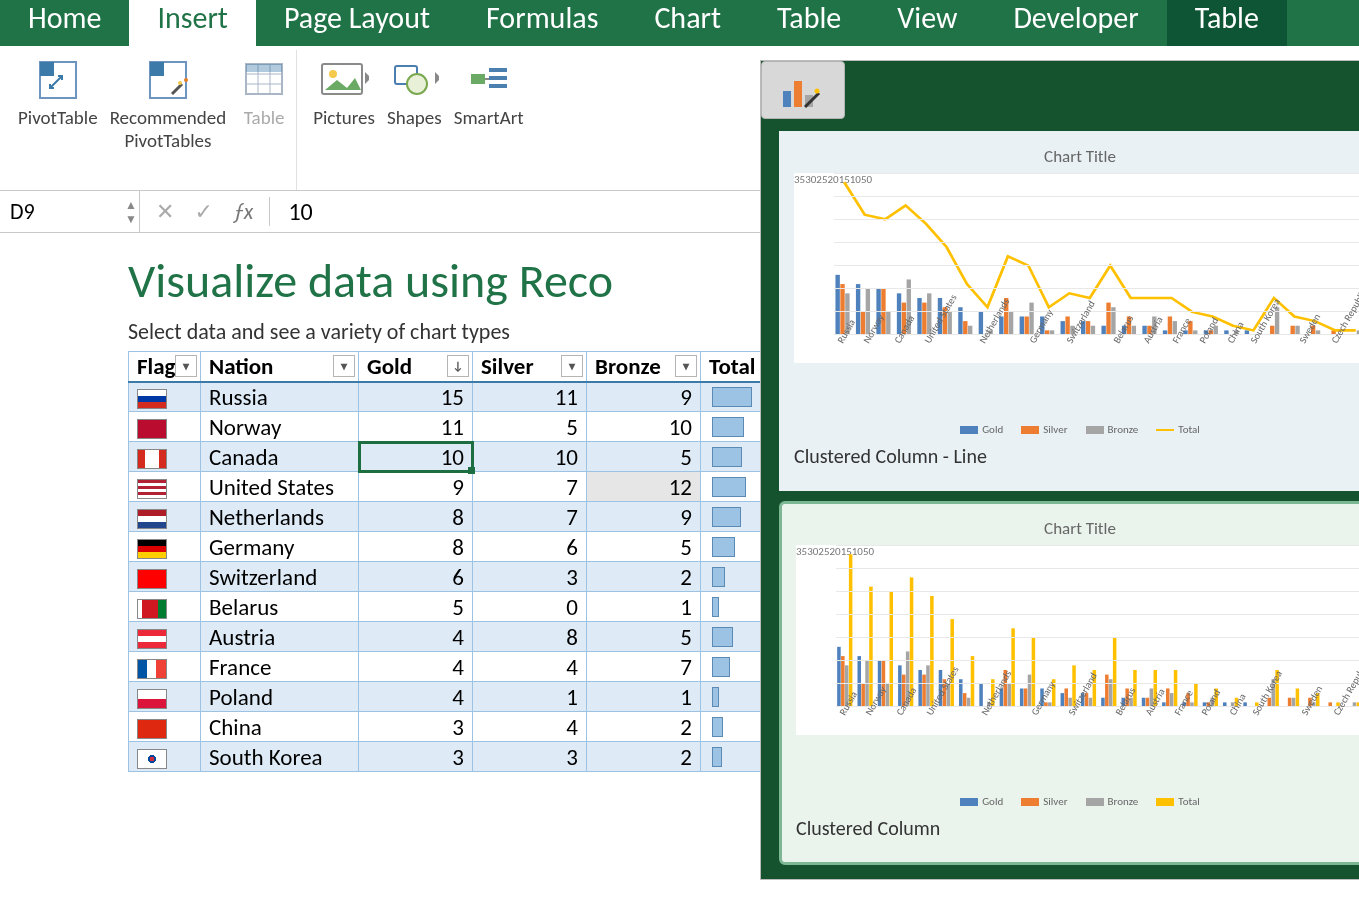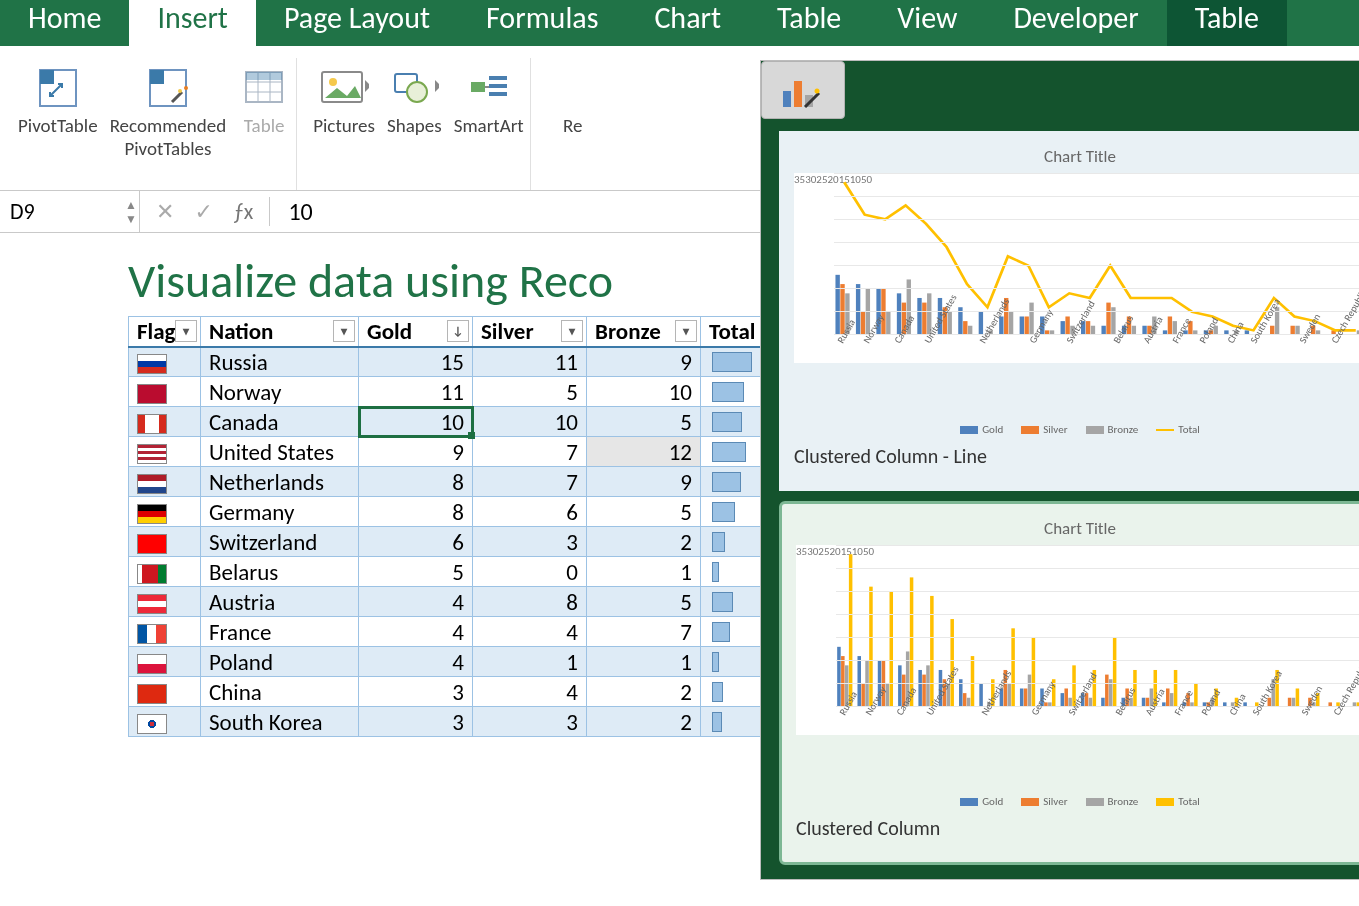--- a/index.html
+++ b/index.html
@@ -5,36 +5,36 @@
 *{margin:0;padding:0;box-sizing:border-box;font-family:Calibri,Arial,sans-serif}
 body{background:#fff;width:1359px;height:906px;overflow:hidden;position:relative}
 
 
 .ribbon-tabs{height:46px;background:#207347;display:flex;align-items:flex-end}
 .ribbon-tab{padding:10px 28px;color:#fff;font-size:30px;cursor:pointer}
 .ribbon-tab.active{background:#fff;color:#207347;border-radius:4px 4px 0 0}
 .ribbon-tab.context{background:#0d5534}
 
 
-.ribbon-body{height:145px;background:#fff;border-bottom:1px solid #c9c9c9;display:flex;padding:12px 0 0 12px;position:relative}
+.ribbon-body{height:145px;background:#fff;border-bottom:1px solid #c9c9c9;display:flex;padding:4px 0 0 12px;position:relative}
 .ribbon-btn{display:flex;flex-direction:column;align-items:center;padding:4px 6px;cursor:pointer;font-size:19px;color:#444}
 .rgroup-row{display:flex;align-items:flex-start}
 .ribbon-icon{width:52px;height:52px;display:flex;align-items:center;justify-content:center}
 
 
 .chart-row{display:flex;gap:26px;padding:6px 0 0 18px}
 .chart-small{width:58px;height:38px;display:flex;align-items:center;justify-content:center;cursor:pointer;position:relative}
 .chart-small .dd{font-size:11px;color:#666;position:absolute;right:-10px;top:10px}
 
 
 .fbar{height:42px;border-bottom:1px solid #c9c9c9;display:flex;align-items:center}
 .namebox{width:140px;height:42px;border-right:1px solid #c9c9c9;display:flex;align-items:center;padding:0 10px;font-size:22px;position:relative}
 .namebox .spin{position:absolute;right:2px;display:flex;flex-direction:column;font-size:12px;color:#888}
 .fbar-btns{display:flex;align-items:center;gap:20px;padding:0 16px;color:#aaa;font-size:22px}
-.fx{color:#777;font-size:22px}
+.fx{font-style:italic;color:#777;font-size:22px}
 .fbar-val{border-left:1px solid #c9c9c9;padding:0 18px;font-size:24px}
 
 
 .sheet{padding:18px 0 0 128px;position:relative}
 .title{font-size:48px;color:#207347;font-weight:300}
 .subtitle{font-size:22px;color:#333;margin-top:8px}
 .olympic-hdr{display:flex;align-items:center;gap:18px;margin-top:28px}
 .rings svg{width:118px;height:60px}
 .ohead{font-size:38px;color:#3b7aa9;font-weight:bold}
 
@@ -161,26 +161,20 @@
             <rect x="22" y="10" width="18" height="4" fill="#4a7fb0"></rect>
             <rect x="22" y="18" width="18" height="4" fill="#4a7fb0"></rect>
             <rect x="22" y="26" width="18" height="4" fill="#4a7fb0"></rect>
             <path d="M18 21 h4" stroke="#888" stroke-width="2"></path>
           </svg>
         </span>
       <span>SmartArt</span>
     </div>
   </div>
 
-  <div class="rgroup-row" style="border-left:1px solid #e0e0e0;padding-left:10px">
-    <div class="ribbon-btn">
-      <span class="ribbon-icon"></span>
-      <span>Re</span>
-    </div>
-  </div>
 
   <div style="position:absolute;left:888px;top:16px">
     <div class="chart-row">
       <div class="chart-small">
           <svg width="34" height="28">
             <rect x="2" y="12" width="6" height="14" fill="#4f81bd"></rect>
             <rect x="11" y="4" width="6" height="22" fill="#ed7d31"></rect>
             <rect x="20" y="16" width="6" height="10" fill="#a5a5a5"></rect>
           </svg>
           <span class="dd">▾</span>
@@ -218,20 +212,21 @@
   <div class="fbar-btns">
     <span>✕</span>
     <span>✓</span>
     <span class="fx">ƒx</span>
   </div>
   <div class="fbar-val">10</div>
 </div>
 
 <div class="sheet">
   <div class="title">Visualize data using Reco</div>
+  <div class="subtitle">Select data and see a variety of chart types</div>
 
 
   <table class="tbl">
     <thead>
         <tr id="thead-row">
           <th class="col-flag">Flag<span class="filt">▾</span></th>
           <th class="col-nation">Nation<span class="filt">▾</span></th>
           <th class="col-num">Gold<span class="filt">↓</span></th>
           <th class="col-num">Silver<span class="filt">▾</span></th>
           <th class="col-num">Bronze<span class="filt">▾</span></th>

